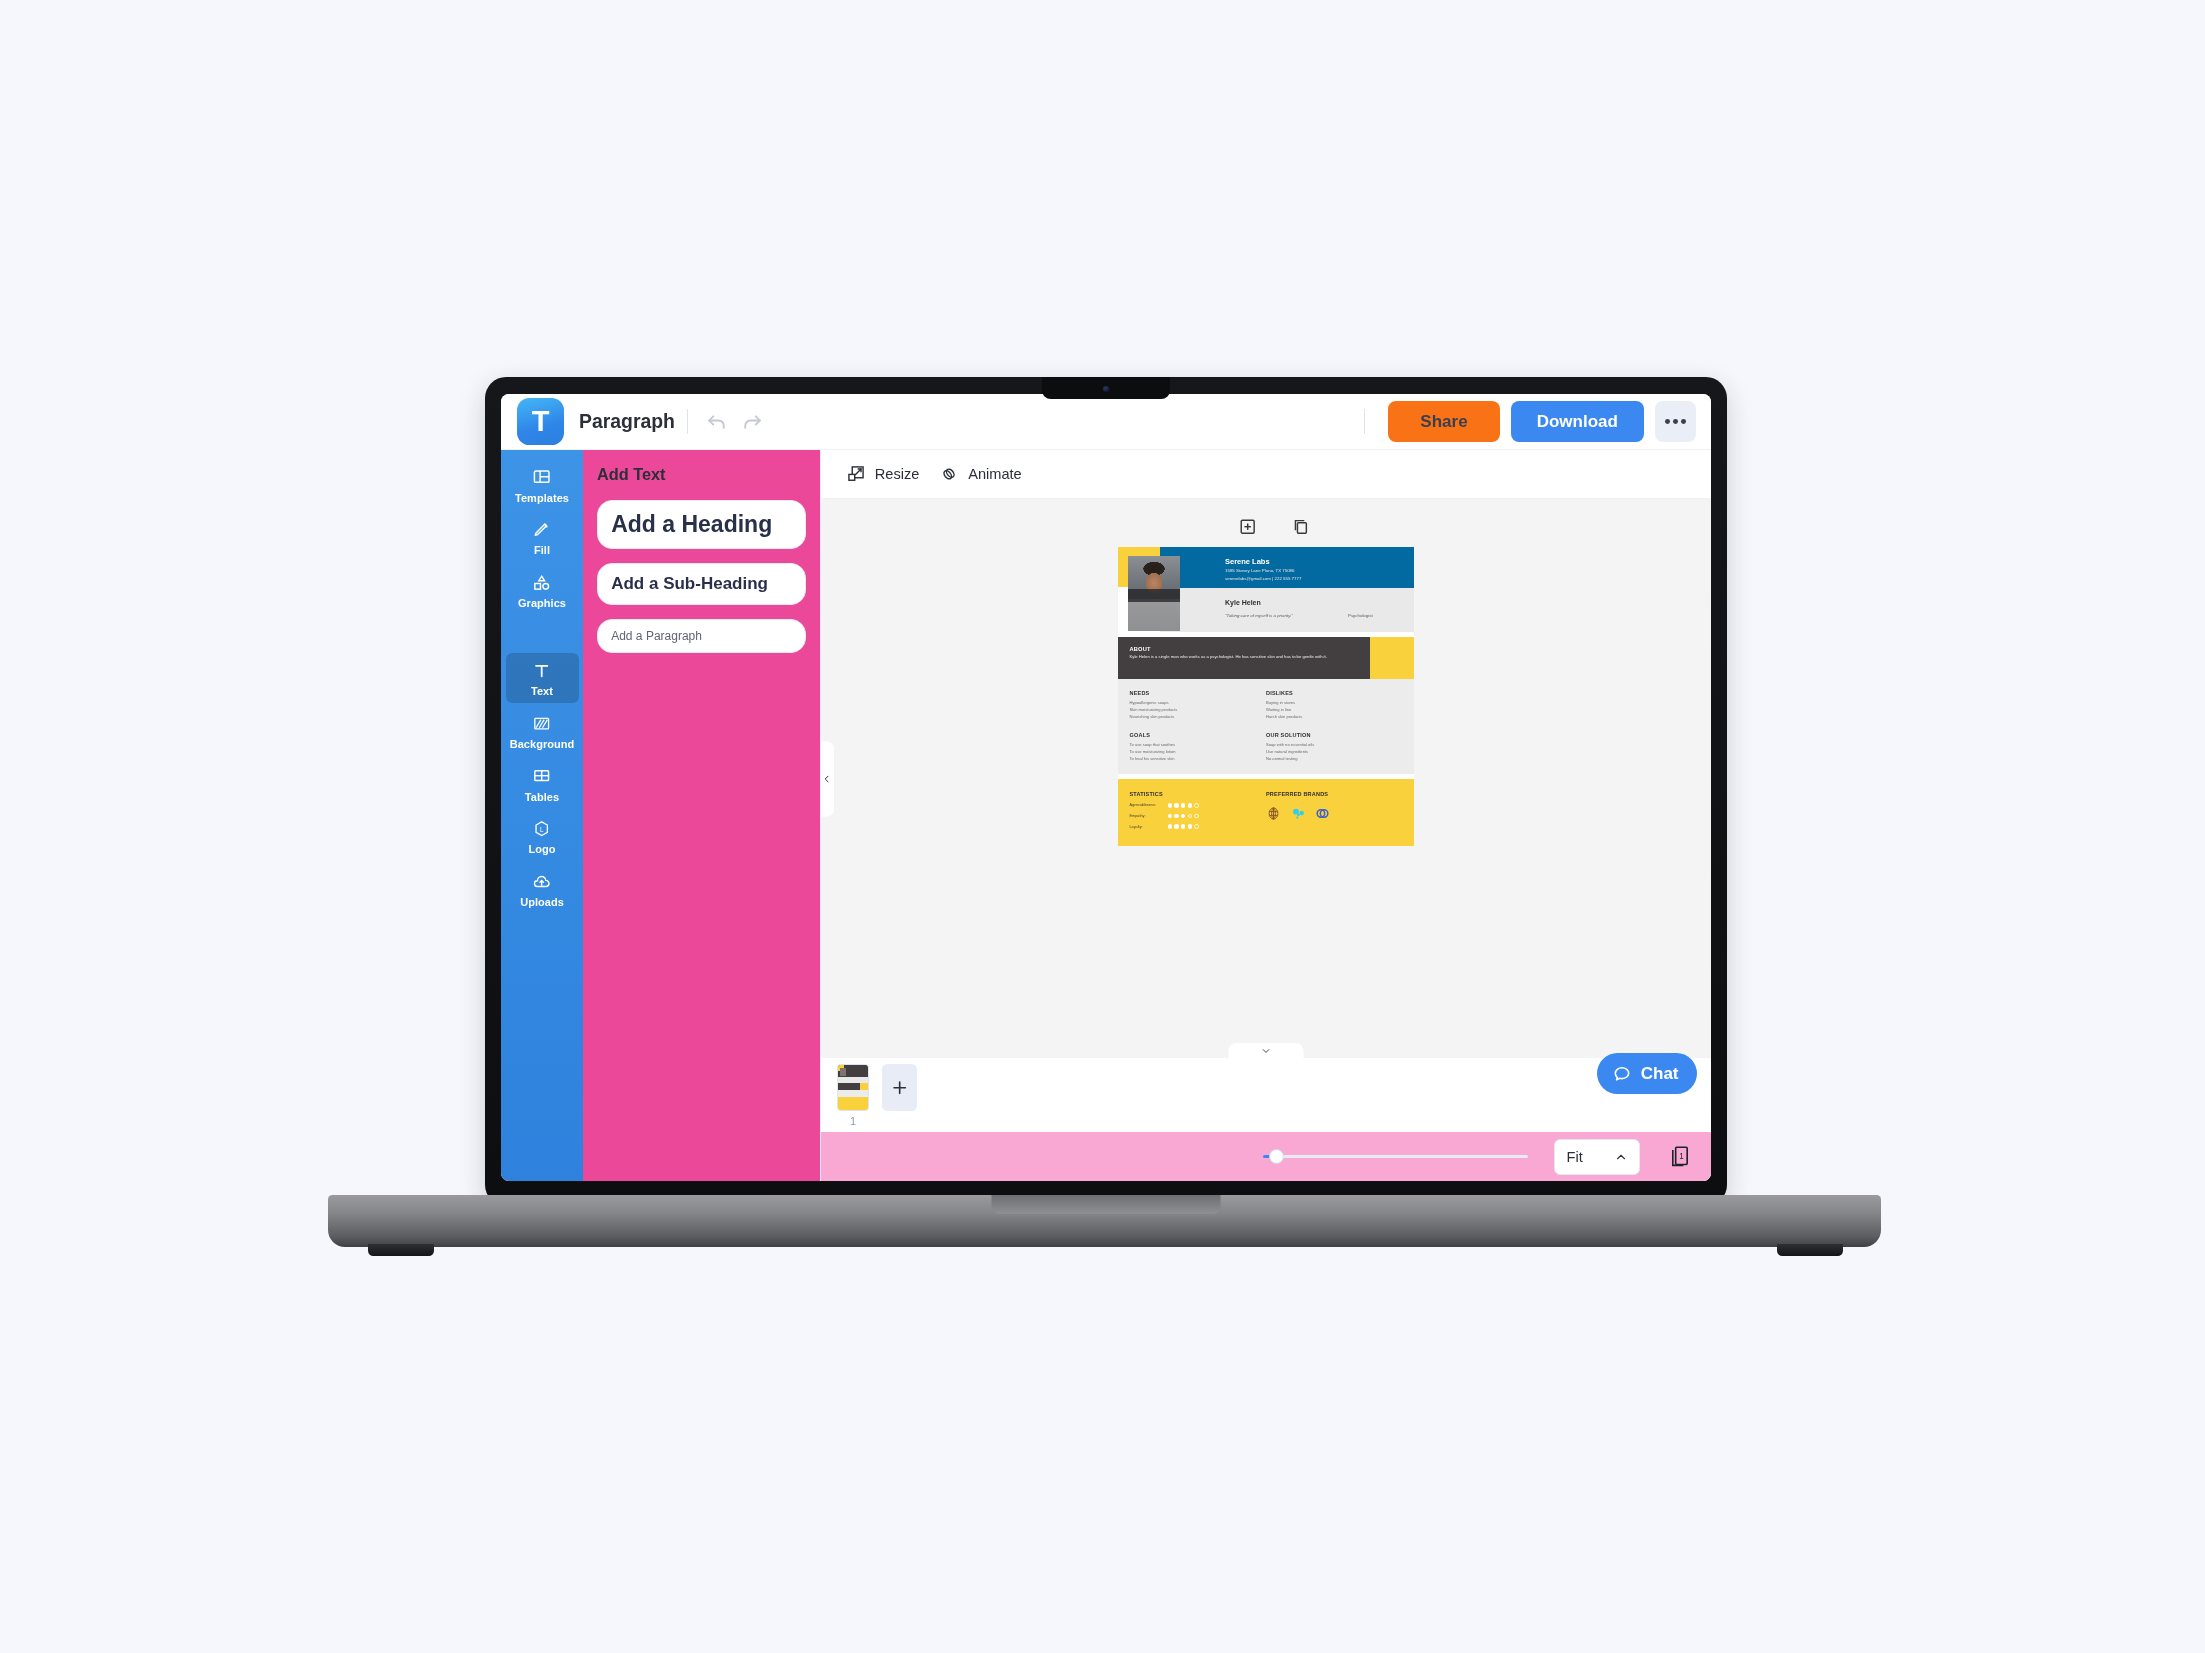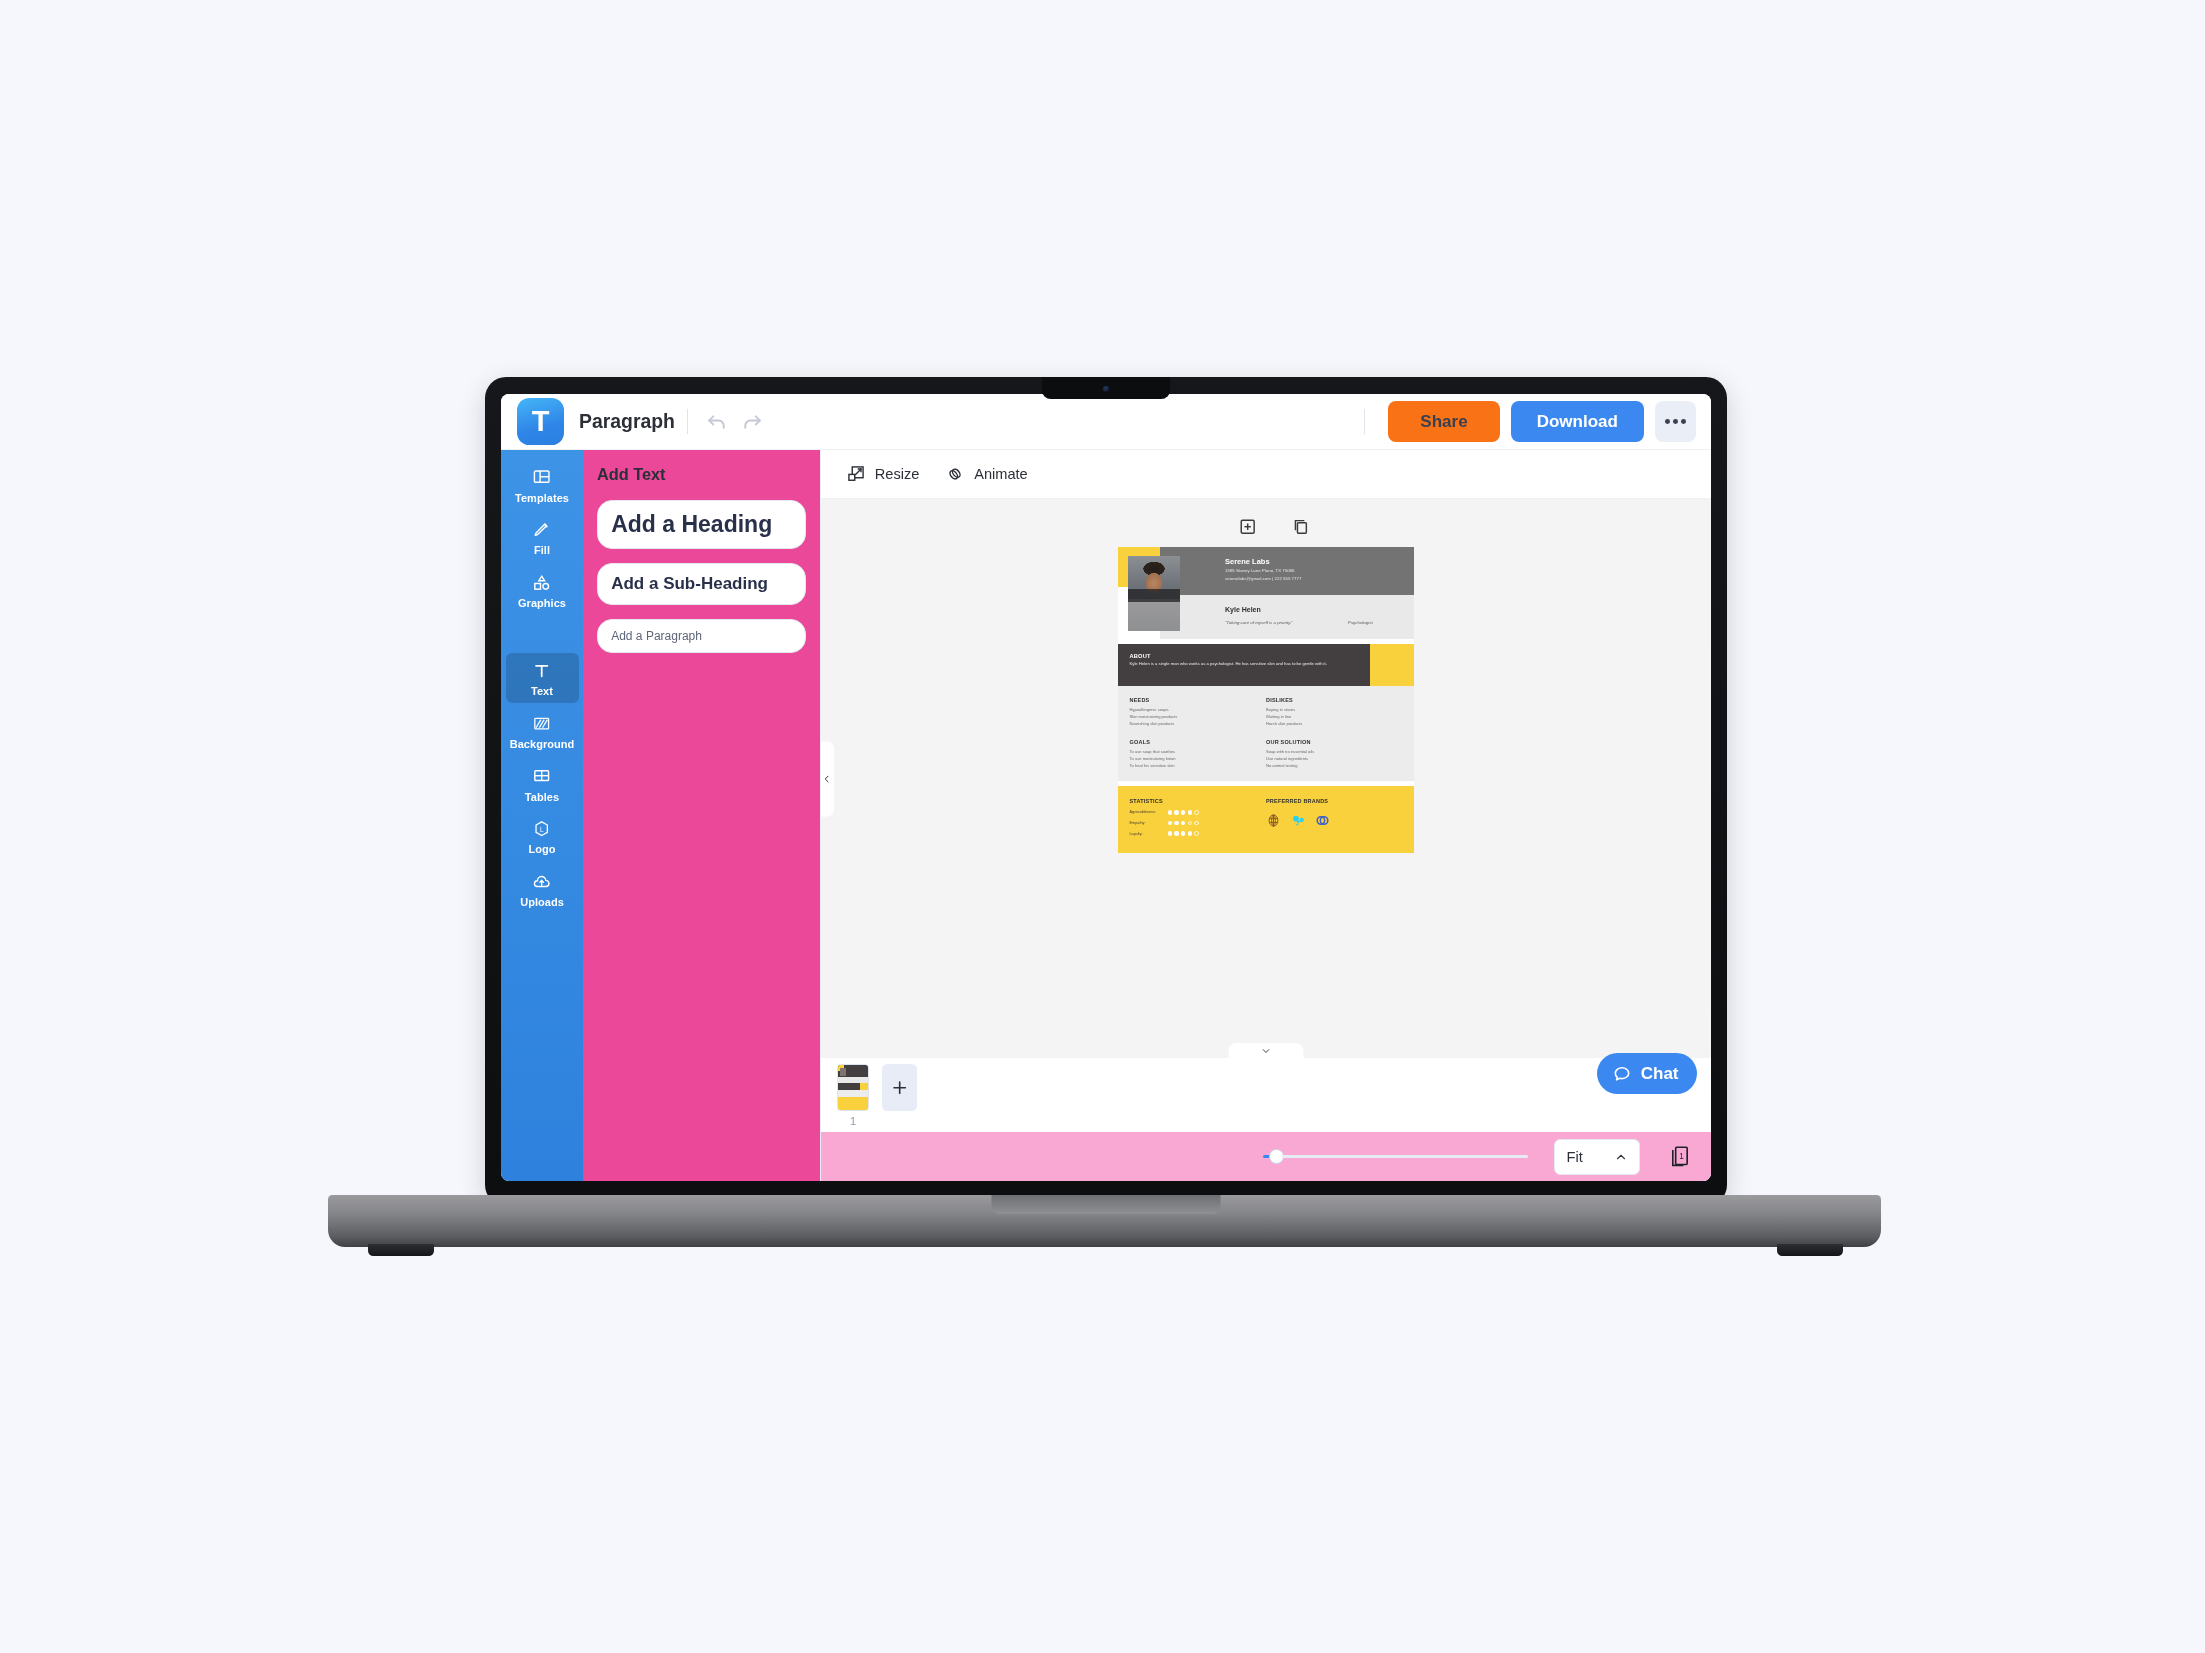--- a/index.html
+++ b/index.html
@@ -260,21 +260,21 @@
     flex-direction: column;
     background: #ffffff;
     position: relative;
     min-width: 0;
   }
   #canvas-toolbar {
     height: 49px;
     min-height: 49px;
     display: flex;
     align-items: center;
-    gap: 26px;
+    gap: 20px;
     padding-left: 25px;
     border-bottom: 0.4px solid #eef1f6;
   }
   .tool-btn {
     display: flex; align-items: center; gap: 8.8px;
     cursor: pointer;
     background: none; border: none; font-family: inherit;
   }
   .tool-label { font-size: 14.6px; color: #2b2f38; }
 
@@ -334,22 +334,22 @@
     background: #ffffff;
   }
   .d-yellow-sq {
     position: absolute;
     left: 0; top: 0;
     width: 42px; height: 40px;
     background: #f9d13c;
   }
   #d-header {
     margin-left: 42px;
-    height: 48px;
-    background: #737373;
+    height: 41px;
+    background: #0369a1;
     padding: 11.5px 0 0 65px;
     position: relative;
   }
   #d-photo {
     position: absolute;
     left: 9.7px; top: 9.7px;
     width: 52px; height: 75px;
     z-index: 4;
     background:
       linear-gradient(180deg, rgba(0,0,0,0) 44%, rgba(28,28,30,.72) 44%, rgba(28,28,30,.72) 62%, rgba(0,0,0,0) 62%),

